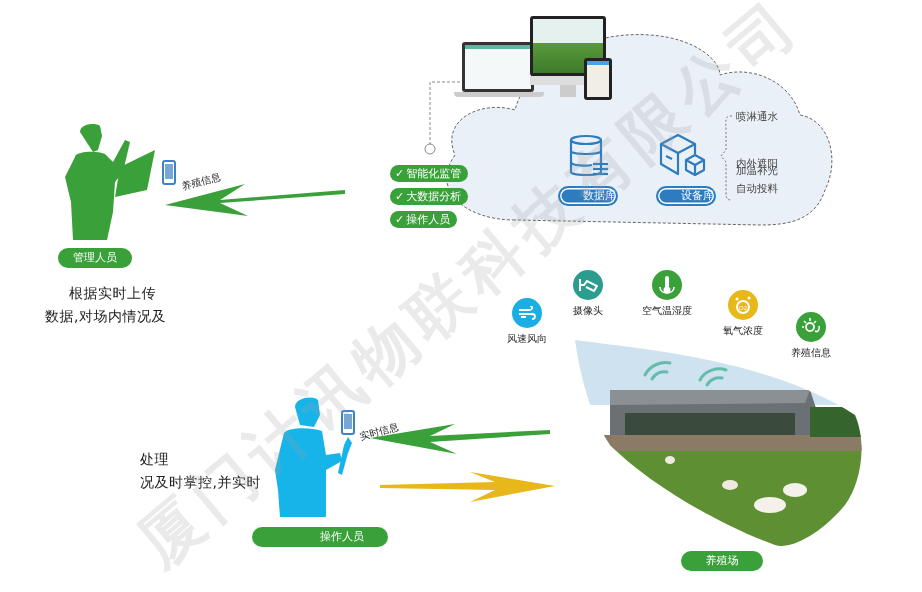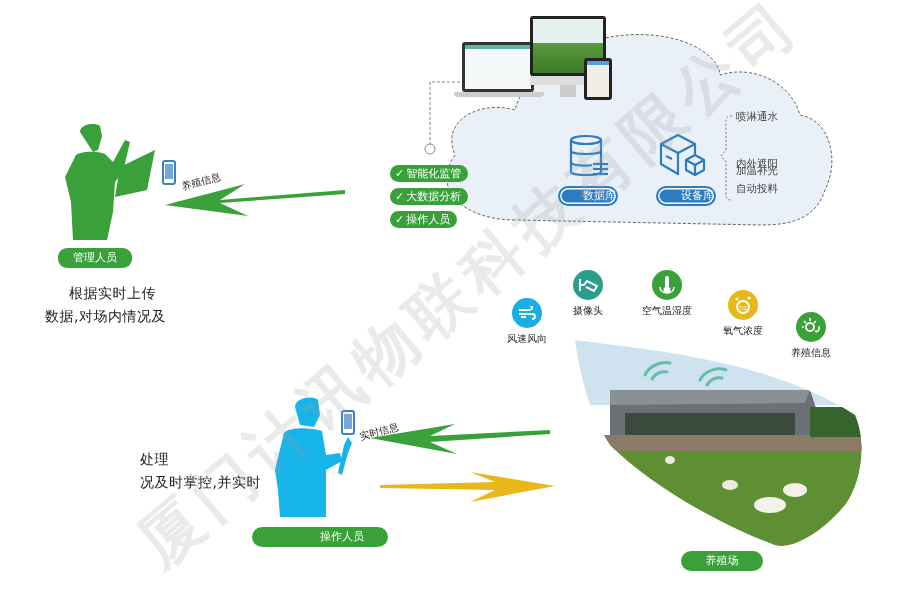--- a/index.html
+++ b/index.html
@@ -80,21 +80,21 @@
 <div class="feature" style="top:188px;"><span class="chk">✓</span><span>大数据分析</span></div>
 <div class="feature" style="top:211px;"><span class="chk">✓</span><span>操作人员</span></div>
 
 <svg class="abs" style="left:65px;top:122px" width="100" height="120" viewBox="0 0 100 120">
   <g fill="#3aa03a">
     <path d="M15,10 C15,2 30,0 35,4 L37,14 L33,28 L28,30 Z"></path>
     <path d="M10,35 C10,30 30,28 40,32 L48,40 L60,18 L65,20 L58,50 L50,60 L48,90 L42,118 L8,118 L6,80 L0,55 Z"></path>
     <path d="M55,45 L90,28 L82,68 L50,75 Z"></path>
   </g>
 </svg>
-<div class="pill" style="left:58px;top:248px;width:74px;border-radius:9px;">管理人员</div>
+<div class="pill" style="left:58px;top:248px;width:74px;">管理人员</div>
 
 <svg class="abs" style="left:162px;top:160px" width="14" height="26">
     <rect x="1" y="1" width="12" height="23" rx="2" fill="none" stroke="#3b82c8" stroke-width="2"></rect>
     <rect x="3" y="4" width="8" height="15" fill="#3b82c8" opacity="0.7"></rect>
   </svg>
 <div class="rot" style="left:182px;top:180px;">养殖信息</div>
 
 <svg class="abs" style="left:160px;top:180px" width="190" height="40">
   <path d="M5,25 L85,4 L60,20 L185,10 L185,14 L60,23 L88,36 Z" fill="#3aa03a"></path>
 </svg>

